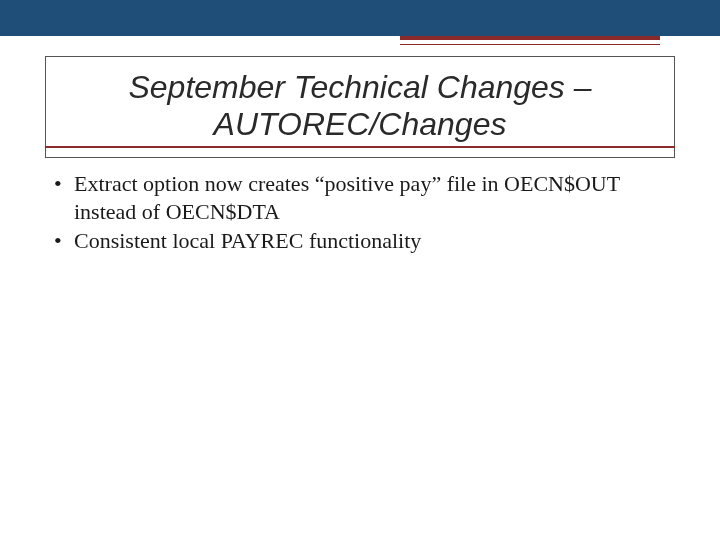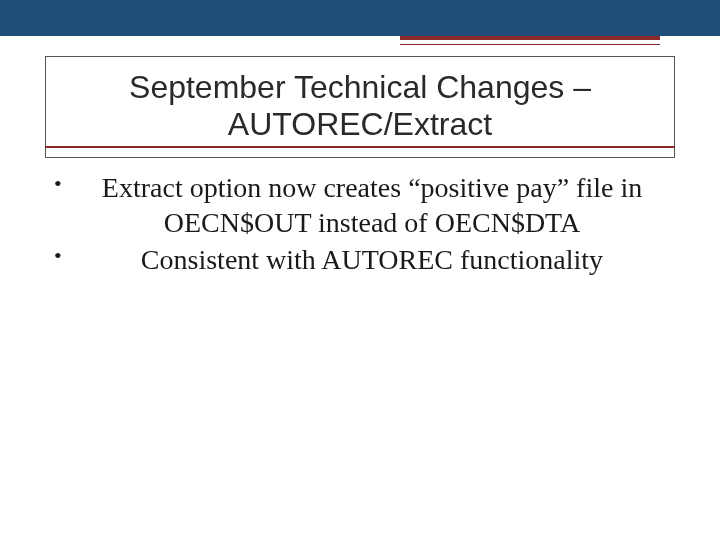--- a/index.html
+++ b/index.html
@@ -36,20 +36,21 @@
     background: #8a2a2a;
   }
   .title-box {
     position: absolute;
     top: 56px;
     left: 45px;
     right: 45px;
     border: 1px solid #555;
     padding: 12px 20px 14px 20px;
     text-align: center;
+    font-style: italic;
   }
   .title-box h1 {
     font-family: 'Candara', 'Trebuchet MS', 'Segoe UI', sans-serif;
     font-weight: 400;
     font-size: 32px;
     line-height: 1.15;
     color: #2a2a2a;
   }
   .title-underline {
     position: absolute;
@@ -64,25 +65,24 @@
     top: 170px;
     left: 50px;
     right: 50px;
   }
   .content ul {
     list-style: none;
   }
   .content li {
     position: relative;
     padding-left: 24px;
-    font-size: 28px;
+    font-size: 22px;
     line-height: 1.25;
     color: #1a1a1a;
     margin-bottom: 2px;
-    text-align: center;
   }
   .content li::before {
     content: "•";
     position: absolute;
     left: 4px;
     top: 0;
     color: #1a1a1a;
     font-size: 22px;
   }
   .gap { height: 28px; }
@@ -90,24 +90,24 @@
 </head>
 <body>
 
 <div class="top-band"></div>
 <div class="top-rule-thick"></div>
 <div class="top-rule-thin"></div>
 
 <div class="title-box">
   <h1>
     <span>September Technical Changes –</span><br>
-    <span>AUTOREC/Extract</span>
+    <span>AUTOREC/Changes</span>
   </h1>
 </div>
 <div class="title-underline"></div>
 
 <div class="content">
   <ul>
     <li>Extract option now creates “positive pay” file in OECN$OUT instead of OECN$DTA</li>
-    <li>Consistent with AUTOREC functionality</li>
+    <li>Consistent local PAYREC functionality</li>
   </ul>
   <div class="gap"></div>
 </div>
 
 </body></html>

